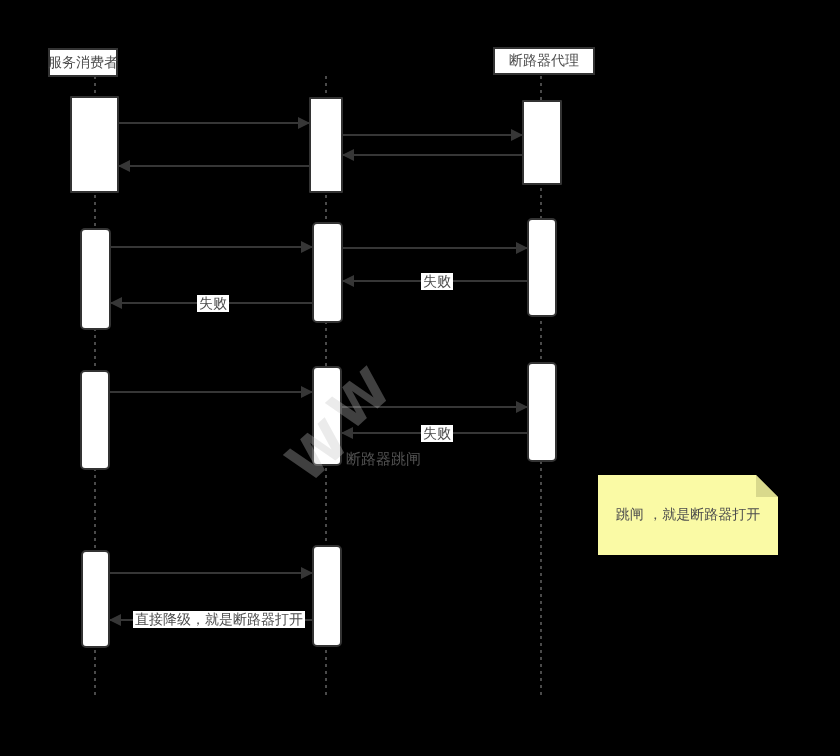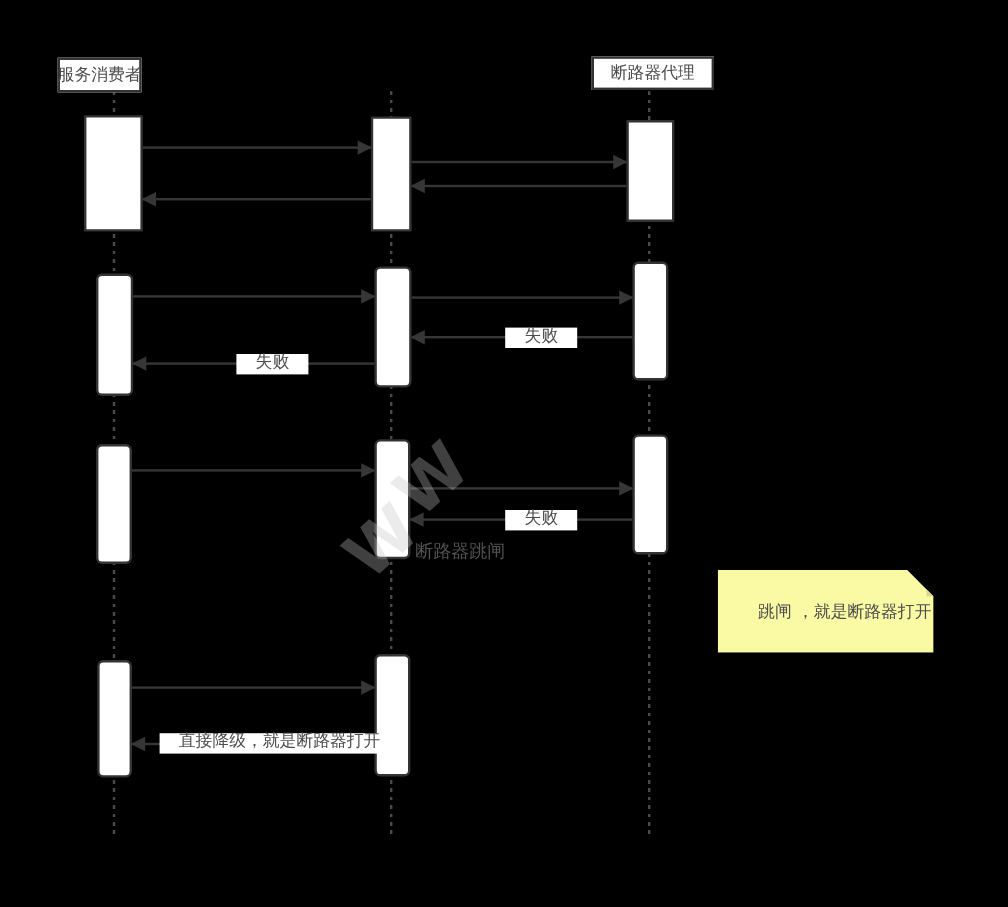--- a/index.html
+++ b/index.html
@@ -13,27 +13,27 @@
   .activation{position:absolute;box-sizing:border-box;background:var(--box_fill,#fff);
               border:2px solid var(--box_border,#333);border-radius:5px;z-index:2;}
   .activation.square{border-radius:1px;}
   .msg{position:absolute;height:2px;background:var(--line,#333);z-index:3;}
   .ah{position:absolute;width:0;height:0;top:50%;transform:translateY(-50%);}
   .ah.r{right:-1px;border-top:6px solid transparent;border-bottom:6px solid transparent;
         border-left:12px solid var(--line,#333);}
   .ah.l{left:-1px;border-top:6px solid transparent;border-bottom:6px solid transparent;
         border-right:12px solid var(--line,#333);}
   .msg-label{position:absolute;background:var(--box_fill,#fff);color:var(--text,#4d4d4d);
-             font-size:14px;line-height:17px;padding:0 16px;z-index:6;white-space:nowrap;font-family:Liberation Mono, monospace;}
+             font-size:14px;line-height:17px;padding:0 2px;z-index:6;white-space:nowrap;}
   .annotation{position:absolute;color:var(--dim_text,#525252);font-size:15px;z-index:6;white-space:nowrap;}
   .watermark{position:absolute;color:rgba(195,195,195,0.33);font-size:54px;font-weight:bold;
              transform:rotate(-42deg);z-index:5;pointer-events:none;}
-  .note{position:absolute;left:598px;top:475px;width:180px;height:69px;
+  .note{position:absolute;left:598px;top:475px;width:180px;height:80px;
         background:var(--note_fill,#fafaa5);z-index:4;display:flex;align-items:center;justify-content:center;
-        clip-path:polygon(0 0,158px 0,180px 22px,180px 100%,0 100%);padding-left:16px;}
+        clip-path:polygon(0 0,158px 0,180px 22px,180px 100%,0 100%);}
   .note::after{content:"";position:absolute;top:0;right:0;width:0;height:0;
                border-bottom:22px solid var(--note_fold,#d9d98c);border-right:22px solid transparent;}
   .note-text{color:var(--note_text,#4d4d4d);font-size:14px;white-space:nowrap;z-index:1;}
 </style>
 </head>
 <body>
 
 <div class="stage">
 
   <div class="lifeline" style="left:94px"></div>

